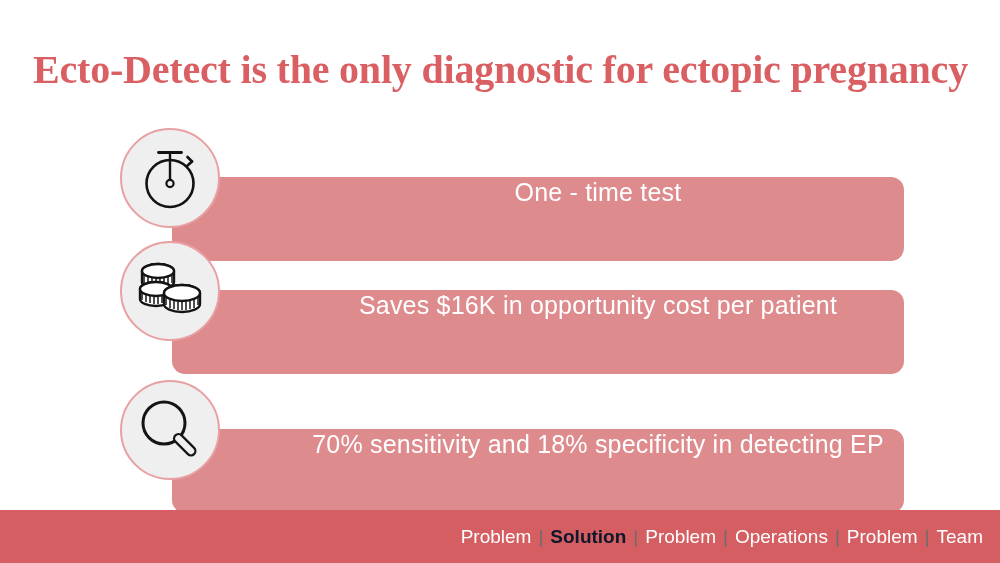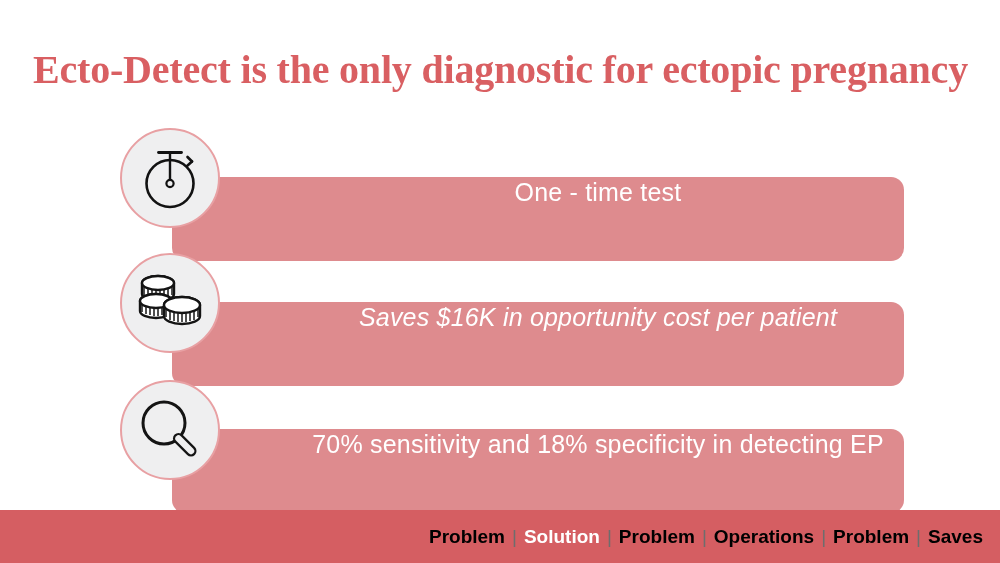--- a/index.html
+++ b/index.html
@@ -45,21 +45,21 @@
     width: 1000px;
     height: 500px;
   }
   .feature-row {
     position: absolute;
     left: 120px;
     width: 784px;
     height: 104px;
   }
   .feature-row.row-1 { top: 126px; }
-  .feature-row.row-2 { top: 251px; font-style: italic; }
+  .feature-row.row-2 { top: 239px; }
   .feature-row.row-3 { top: 378px; }
 
   .feature-bar {
     position: absolute;
     left: 52px;
     top: 11px;
     width: 732px;
     height: 84px;
     background: #de8b8e;
     border-radius: 13px;
@@ -112,25 +112,25 @@
     right: 17px;
     top: 0;
     height: 53px;
     display: flex;
     align-items: center;
     font-size: 19px;
     line-height: 23px;
     white-space: nowrap;
   }
   .nav-item {
-    color: #000000;
-    font-weight: 700;
+    color: #ffffff;
+    font-weight: 400;
   }
   .nav-item.active {
-    color: #ffffff;
+    color: #0f172a;
     font-weight: bold;
   }
   .nav-sep {
     color: #6d6d6d;
     padding: 0 7px;
     font-weight: 400;
   }
 </style>
 </head>
 <body>
@@ -239,17 +239,17 @@
 
       <span class="nav-item">Problem</span>
       <span class="nav-sep">|</span>
 
       <span class="nav-item">Operations</span>
       <span class="nav-sep">|</span>
 
       <span class="nav-item">Problem</span>
       <span class="nav-sep">|</span>
 
-      <span class="nav-item">Saves</span>
+      <span class="nav-item">Team</span>
     </div>
   </div>
 
 </div>
 
 </body></html>

